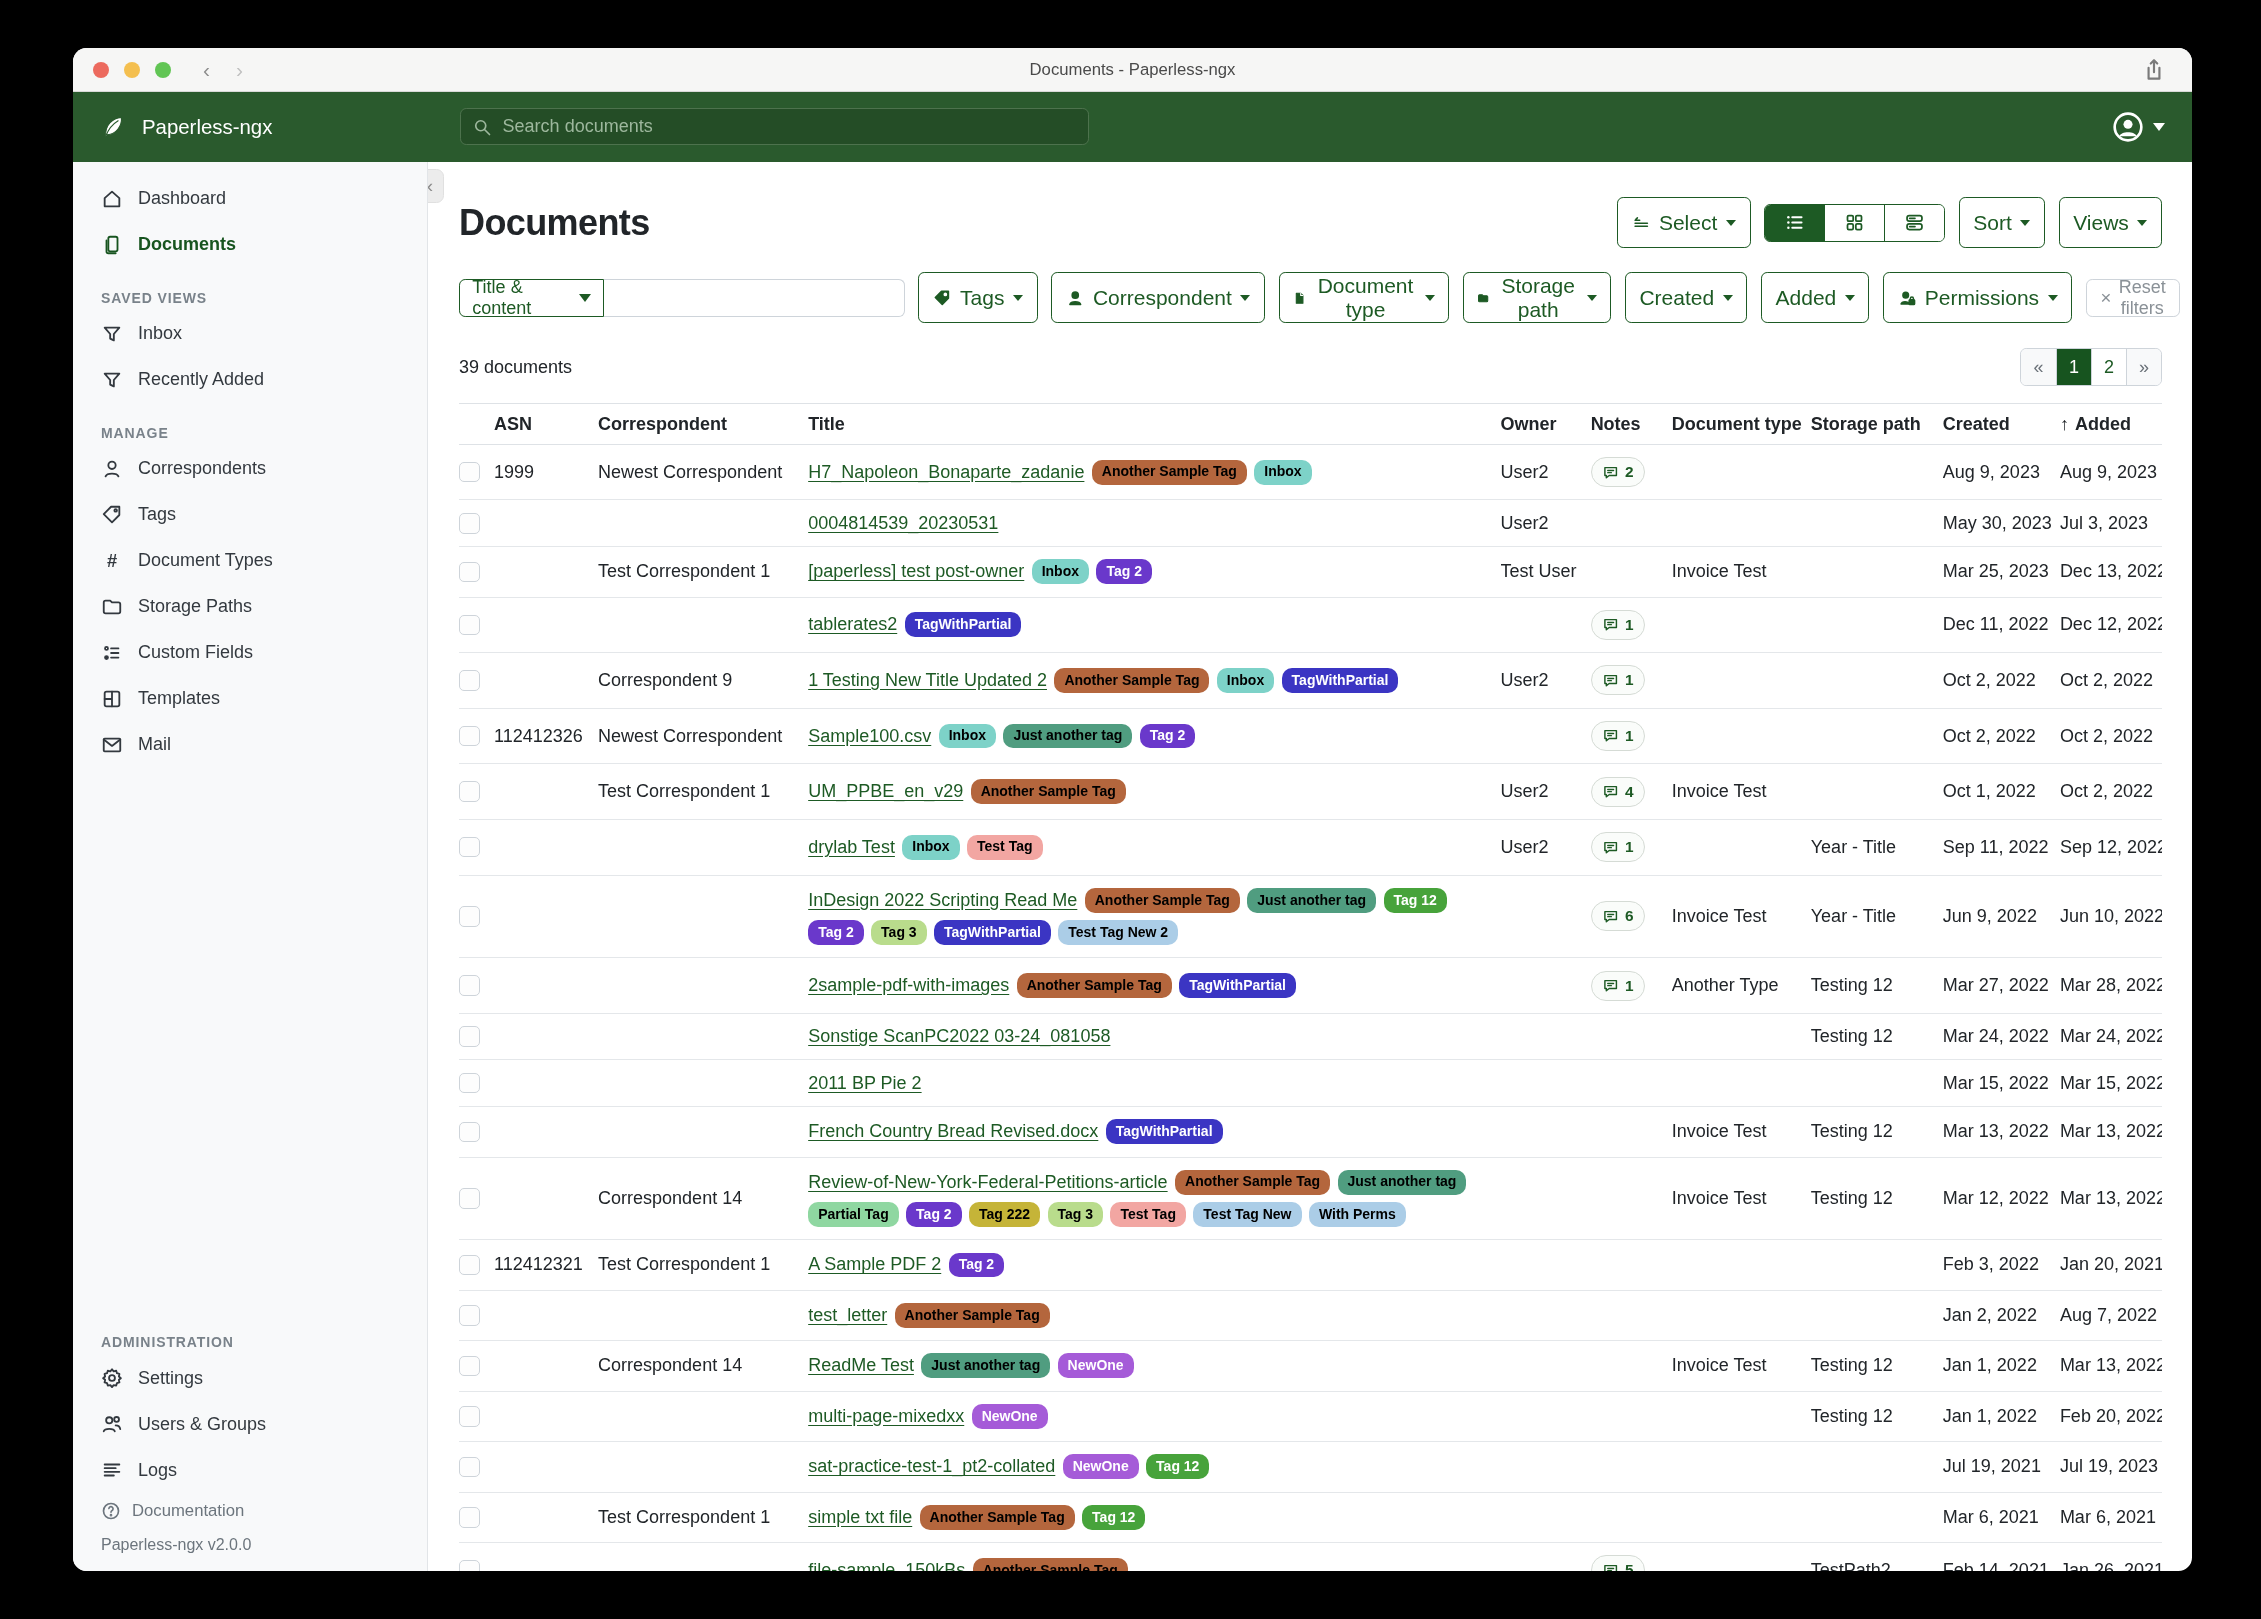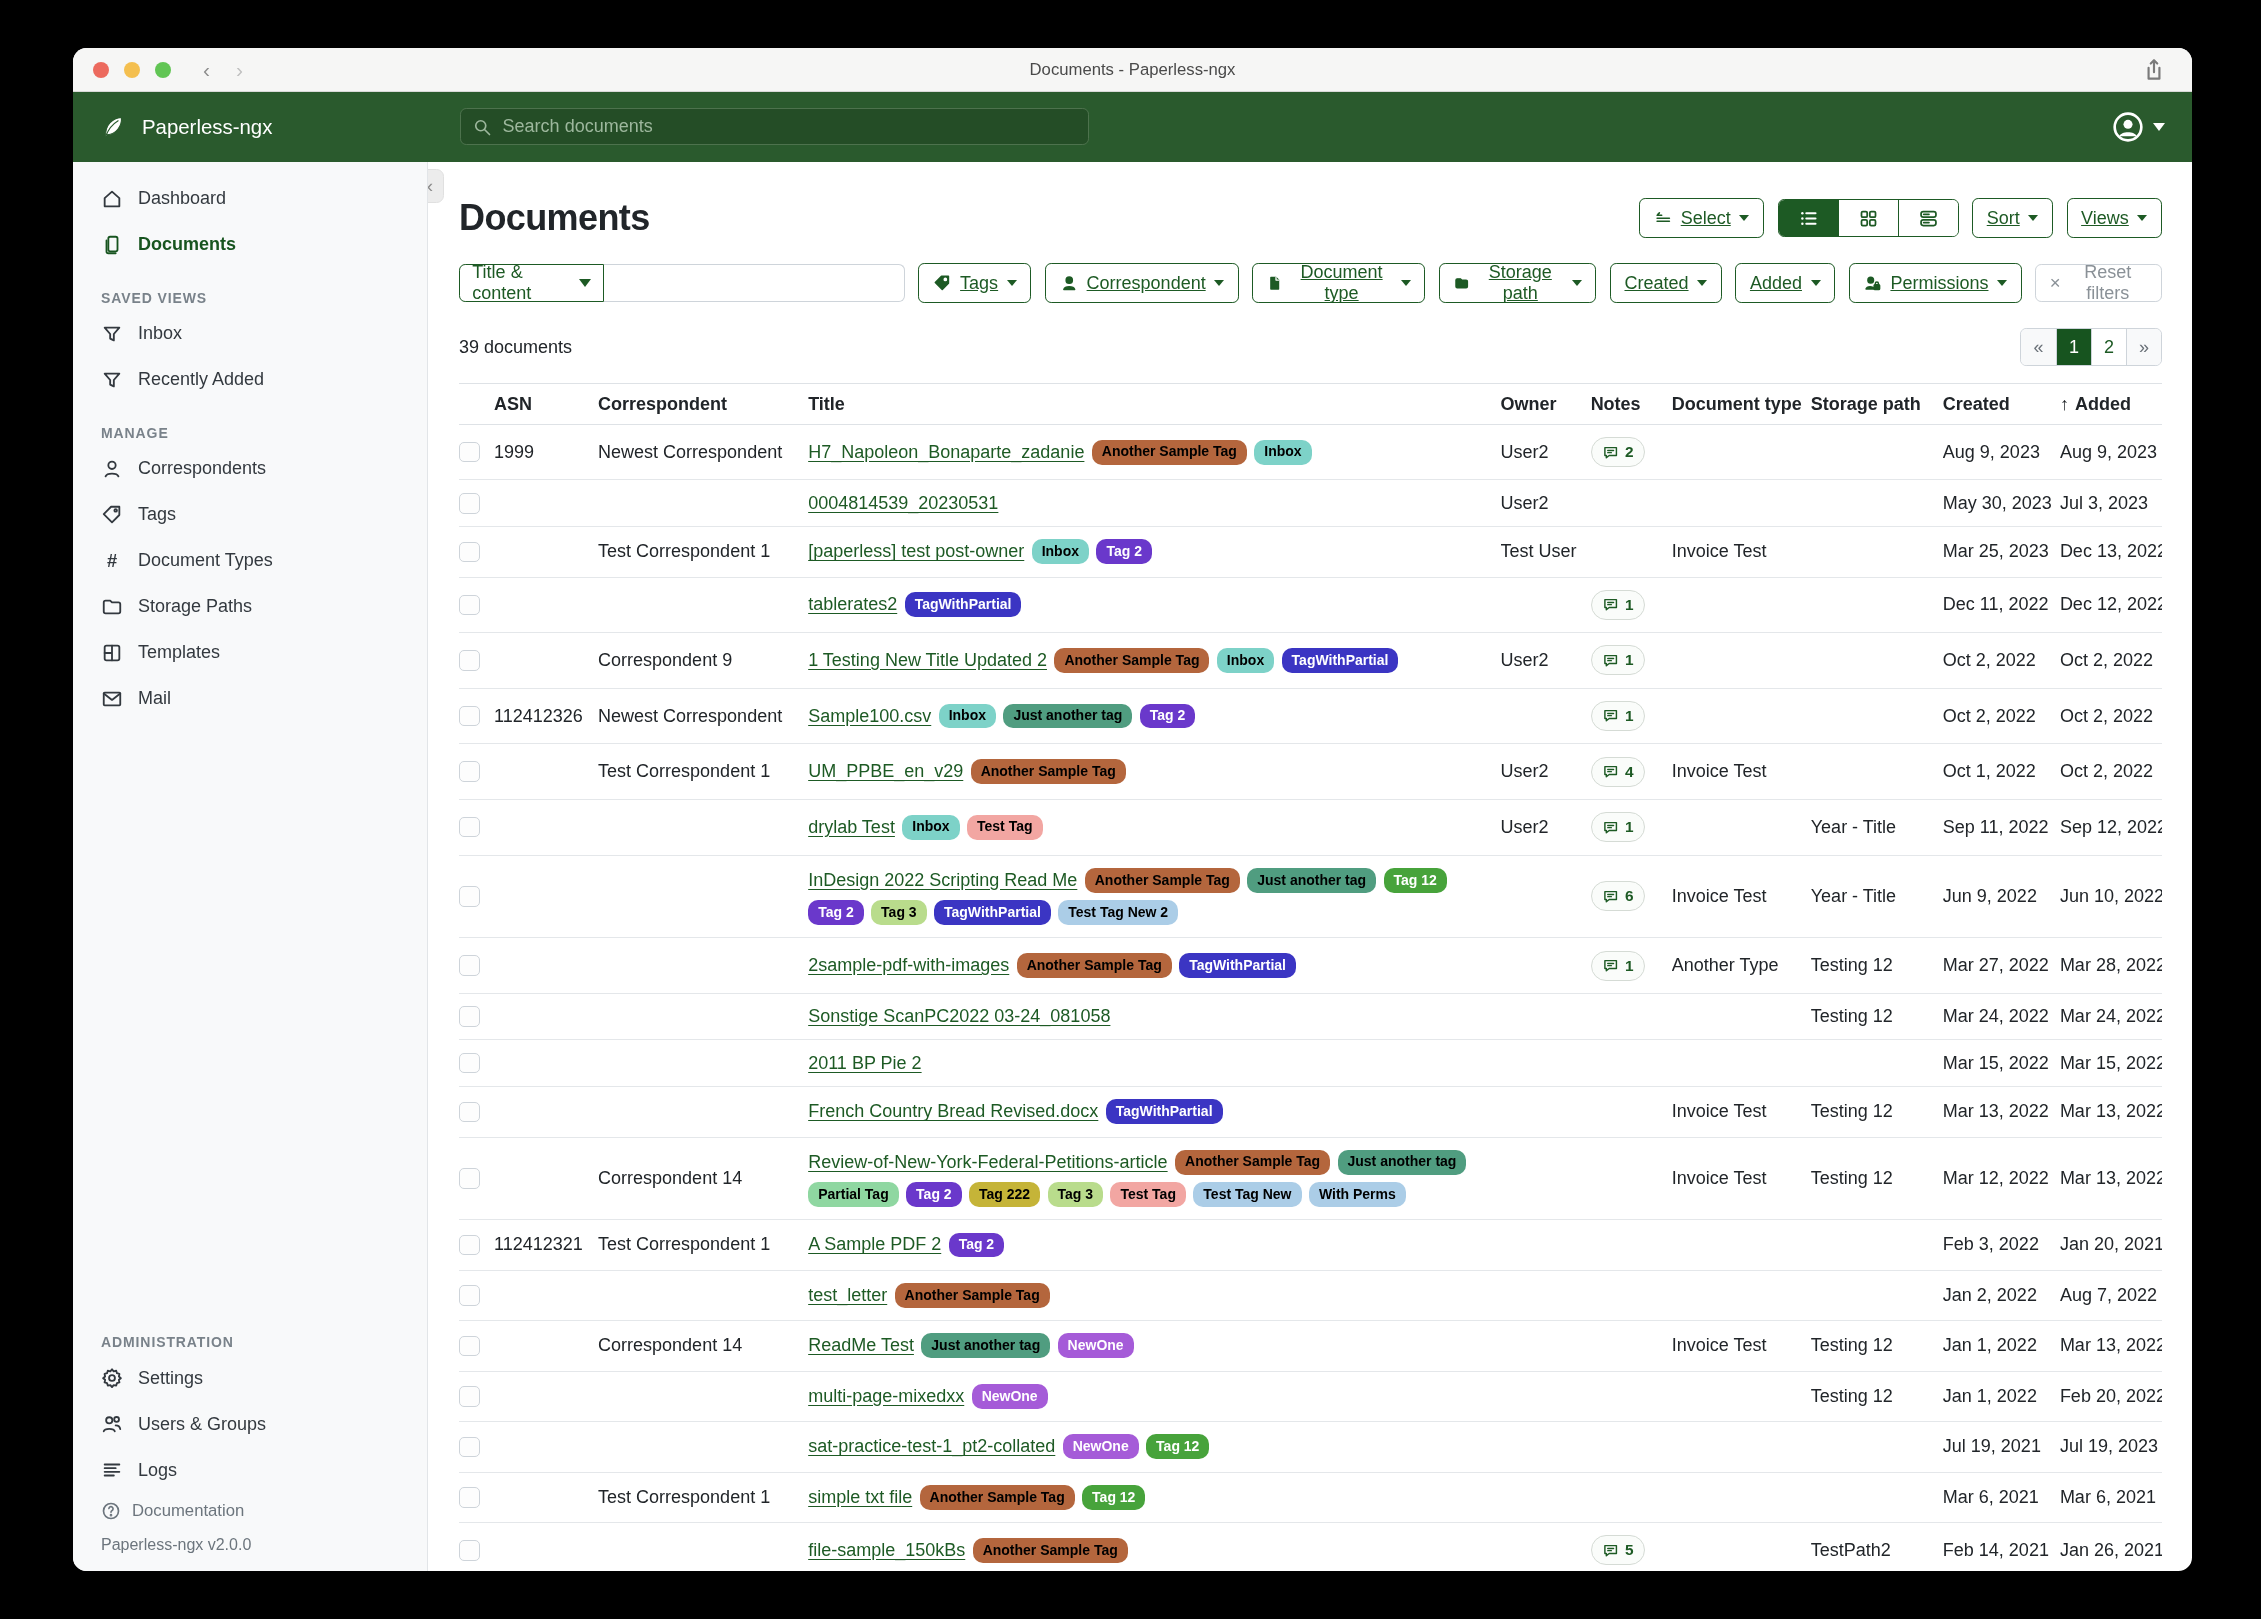--- a/index.html
+++ b/index.html
@@ -38,21 +38,21 @@
   .side-footer{padding:0 0 17.3px 28px;color:#6c757d;}
   .docrow{display:flex;align-items:center;gap:11px;font-size:16.7px;height:35px;cursor:pointer;}
   .docrow .icon{width:20px;height:20px;}
   .version{font-size:16px;margin-top:7.4px;}
   
   .content{flex:1;position:relative;box-sizing:border-box;padding:0 30px 0 31px;overflow:hidden;}
   .collapse-btn{position:absolute;left:-16.7px;top:7.4px;width:31px;height:32px;background:#ececec;border:0.6px solid #e0e0e0;border-radius:7.4px;color:#8a8a8a;font-size:18.5px;display:flex;align-items:center;justify-content:center;cursor:pointer;}
   .titlerow{margin-top:35px;display:flex;align-items:center;}
   h1{font-size:36px;margin:0;color:#212529;font-weight:bold;letter-spacing:-0.6px;}
   .titlerow .right{margin-left:auto;display:flex;gap:13.6px;align-items:center;}
-  .btn{height:40px;box-sizing:border-box;border:1.2px solid #1d5a24;background:#fff;color:#1d5a24;border-radius:6.2px;font-size:18px;display:inline-flex;align-items:center;gap:8.6px;padding:0 13.6px;cursor:pointer;font-family:inherit;text-decoration:underline;}
+  .btn{height:51px;box-sizing:border-box;border:1.2px solid #1d5a24;background:#fff;color:#1d5a24;border-radius:6.2px;font-size:21px;display:inline-flex;align-items:center;gap:8.6px;padding:0 13.6px;cursor:pointer;font-family:inherit;}
   .btn .icon{width:18.5px;height:18.5px;}
   .btn .caret{border-left-width:5.6px;border-right-width:5.6px;border-top-width:6.8px;}
   .btngroup{display:inline-flex;border:1.2px solid #1d5a24;border-radius:6.2px;overflow:hidden;height:38px;box-sizing:border-box;}
   .btngroup .seg{width:59px;display:flex;align-items:center;justify-content:center;color:#1d5a24;background:#fff;border-left:1.2px solid #1d5a24;cursor:pointer;}
   .btngroup .seg:first-child{border-left:none;}
   .btngroup .seg.active{background:#1d5a24;color:#fff;}
   .btngroup .icon{width:21px;height:21px;}
   
   .filterrow{margin-top:24px;display:flex;gap:13.6px;align-items:center;}
   .searchgroup{display:flex;height:38px;box-sizing:border-box;}
@@ -176,20 +176,28 @@
           <span>Document Types</span>
         </div>
         <div class="side-item">
           <span class="icon" style="width: 22px; height: 22px;"><svg viewBox="0 0 24 24" width="100%" height="100%" fill="none" stroke="currentColor" stroke-width="2" stroke-linecap="round" stroke-linejoin="round">
               <path d="M3 7 a2 2 0 0 1 2-2 h5 l2 2 h7 a2 2 0 0 1 2 2 v8 a2 2 0 0 1-2 2 H5 a2 2 0 0 1-2-2 Z"></path>
             </svg></span>
           <span>Storage Paths</span>
         </div>
         <div class="side-item">
           <span class="icon" style="width: 22px; height: 22px;"><svg viewBox="0 0 24 24" width="100%" height="100%" fill="none" stroke="currentColor" stroke-width="2" stroke-linecap="round" stroke-linejoin="round">
+              <circle cx="6" cy="7" r="1.6"></circle>
+              <circle cx="6" cy="17" r="1.6" fill="currentColor"></circle>
+              <path d="M11 7 H19 M11 12 H19 M11 17 H19"></path>
+            </svg></span>
+          <span>Custom Fields</span>
+        </div>
+        <div class="side-item">
+          <span class="icon" style="width: 22px; height: 22px;"><svg viewBox="0 0 24 24" width="100%" height="100%" fill="none" stroke="currentColor" stroke-width="2" stroke-linecap="round" stroke-linejoin="round">
               <rect x="4" y="4" width="16" height="16" rx="2"></rect>
               <path d="M4 12 H12 V20 M12 12 V4"></path>
             </svg></span>
           <span>Templates</span>
         </div>
         <div class="side-item">
           <span class="icon" style="width: 22px; height: 22px;"><svg viewBox="0 0 24 24" width="100%" height="100%" fill="none" stroke="currentColor" stroke-width="2" stroke-linecap="round" stroke-linejoin="round">
               <rect x="3" y="5" width="18" height="14" rx="1"></rect>
               <path d="M3 6 L12 13 L21 6"></path>
             </svg></span>

